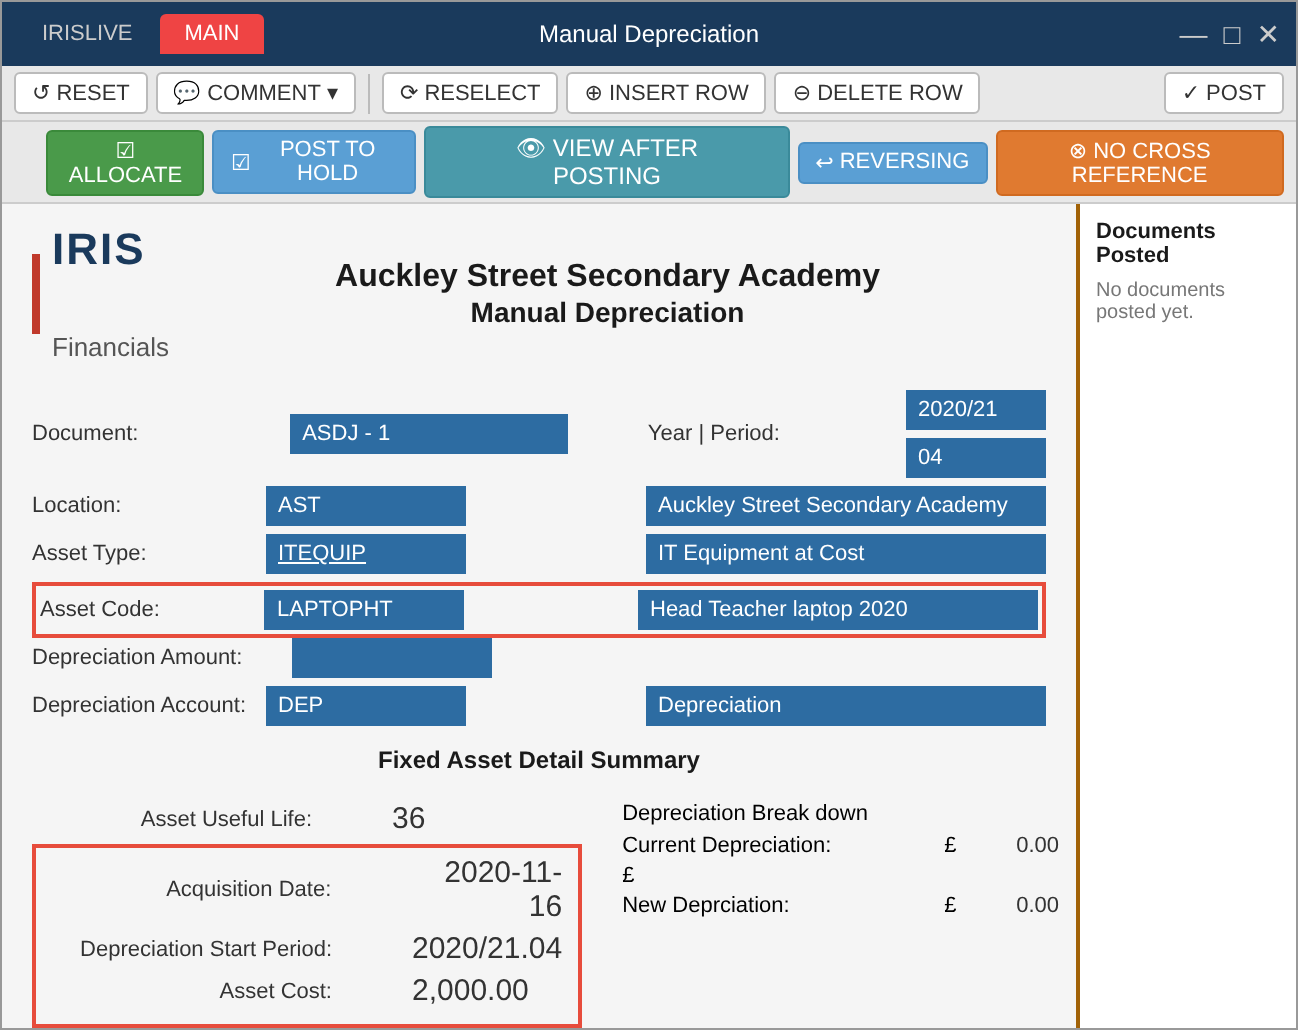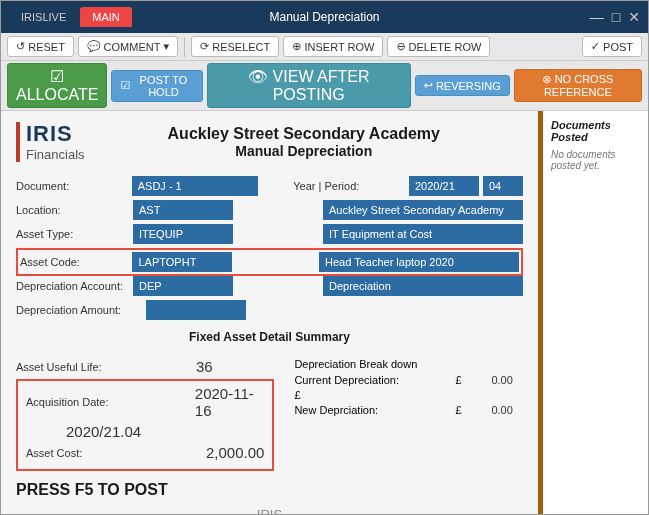--- a/index.html
+++ b/index.html
@@ -14,84 +14,84 @@
     .tab.active { background: #ef4444; color: white; border-radius: 3px 3px 0 0; }
     .title-bar-title { color: white; font-size: 12px; font-weight: 500; position: absolute; left: 50%; transform: translateX(-50%); }
     .title-bar-controls { display: flex; gap: 8px; }
     .title-btn { color: #ccc; font-size: 14px; cursor: pointer; background: none; border: none; }
     
     
     .toolbar { background: #e8e8e8; border-bottom: 1px solid #ccc; padding: 3px 6px; display: flex; align-items: center; gap: 4px; flex-wrap: wrap; }
     .toolbar-btn { display: flex; align-items: center; gap: 3px; padding: 3px 8px; background: #fff; border: 1px solid #bbb; border-radius: 3px; cursor: pointer; font-size: 11px; color: #333; white-space: nowrap; }
     .toolbar-btn.post { background: #fff; border-color: #bbb; margin-left: auto; }
     .toolbar-row2 { background: #e8e8e8; border-bottom: 1px solid #ccc; padding: 2px 6px; display: flex; align-items: center; gap: 4px; }
-    .btn-green { background: #4a9a4a; color: white; border: 1px solid #3a8a3a; border-radius: 3px; padding: 3px 8px; cursor: pointer; font-size: 16px; }
+    .btn-green { background: #4a9a4a; color: white; border: 1px solid #3a8a3a; border-radius: 3px; padding: 3px 8px; cursor: pointer; font-size: 11px; margin-left: 16px; }
     .btn-blue-light { background: #5a9fd4; color: white; border: 1px solid #4a8fc4; border-radius: 3px; padding: 3px 8px; cursor: pointer; font-size: 11px; display: flex; align-items: center; gap: 3px; }
-    .btn-teal { background: #4a9aaa; color: white; border: 1px solid #3a8a9a; border-radius: 3px; padding: 3px 24px; cursor: pointer; font-size: 16px; }
+    .btn-teal { background: #4a9aaa; color: white; border: 1px solid #3a8a9a; border-radius: 3px; padding: 3px 24px; cursor: pointer; font-size: 12px; }
     .btn-orange { background: #e07a30; color: white; border: 1px solid #d06a20; border-radius: 3px; padding: 3px 8px; cursor: pointer; font-size: 11px; }
     
     
     .content-area { display: flex; flex: 1; overflow: hidden; }
     
     .main-panel { flex: 1; padding: 10px 15px; overflow-y: auto; }
     
     
     .doc-header { text-align: center; margin-bottom: 8px; }
     .doc-header .company { font-size: 16px; font-weight: bold; color: #1a1a1a; }
     .doc-header .doc-type { font-size: 14px; font-weight: bold; color: #1a1a1a; }
     
     .iris-logo { display: flex; align-items: center; gap: 6px; margin-bottom: 8px; }
     .iris-bar { width: 4px; height: 40px; background: #c0392b; }
     .iris-text { font-size: 22px; font-weight: bold; color: #1a3a5c; letter-spacing: 1px; }
-    .iris-financials { font-size: 13px; color: #555; }
+    .iris-financials { font-size: 13px; color: #555; margin-top: 28px; }
     
     
     .form-section { margin-bottom: 6px; }
     .form-row { display: flex; align-items: center; margin-bottom: 4px; }
     .field-label { width: 130px; font-size: 11px; color: #333; font-weight: 500; }
     .field-value { background: #2d6ca2; color: white; padding: 2px 6px; font-size: 11px; min-width: 100px; height: 20px; display: flex; align-items: center; }
     .field-value.wide { min-width: 200px; }
     .field-value.narrow { min-width: 70px; }
     .field-value.small { min-width: 40px; }
     
     
     .highlighted-row { border: 2px solid #e74c3c; padding: 2px; display: flex; align-items: center; }
     
     
     .summary-section { margin-top: 10px; }
     .summary-title { text-align: center; font-size: 12px; font-weight: bold; margin-bottom: 14px; color: #1a1a1a; }
     .summary-grid { display: flex; gap: 20px; }
     .summary-left { flex: 1; }
     .summary-right { flex: 1; }
-    .summary-row { display: flex; align-items: center; margin-bottom: 4px; }
+    .summary-row { display: flex; align-items: center; margin-bottom: 4px; text-align: right; }
     .summary-label { font-size: 11px; color: #333; width: 140px; }
     .summary-value { font-size: 15px; color: #333; margin-left: 40px; }
     .depr-title { font-weight: normal; font-size: 11px; margin-bottom: 4px; }
     .depr-row { display: flex; align-items: center; margin-bottom: 3px; gap: 21px; }
     .depr-label { font-size: 11px; width: 140px; }
     .depr-currency { font-size: 11px; width: 15px; }
     .depr-amount { font-size: 11px; color: #333; }
     
     
     .detail-box { border: 2px solid #e74c3c; padding: 4px 8px; margin-top: 4px; }
     
     
     .press-f5 { font-size: 16px; font-weight: bold; color: #1a1a1a; margin-top: 10px; }
     
     
     .footer-logo { text-align: center; margin-top: 8px; font-size: 13px; color: #888; }
     
     
-    .right-panel { width: 110px; background: white; border-left: 5px solid #a16207; padding: 8px; font-style: italic; }
+    .right-panel { width: 110px; background: white; border-left: 2px solid #a16207; padding: 8px; }
     .right-panel-title { font-size: 11px; font-weight: bold; color: #1a1a1a; margin-bottom: 6px; }
     .no-docs { font-size: 10px; color: #777; }
     
     .separator { width: 1px; height: 20px; background: #bbb; margin: 0 2px; }
     
-    .year-period-group { display: flex; gap: 4px; }
+    .year-period-group { display: flex; gap: 4px; flex-direction: column; }
   </style>
 </head>
 <body>
 
 <div class="window">
 
   <div class="title-bar">
     <div class="title-bar-tabs">
       <div class="tab">IRISLIVE</div>
       <div class="tab active">MAIN</div>
@@ -188,63 +188,64 @@
 
         <div class="form-row">
           <span class="field-label">Location:</span>
           <div class="field-value" style="width:80px;">AST</div>
           <span style="width:100px;"></span>
           <div class="field-value wide">Auckley Street Secondary Academy</div>
         </div>
 
         <div class="form-row">
           <span class="field-label">Asset Type:</span>
-          <div class="field-value" style="width:80px;">ITEQUIP</div>
+          <div class="field-value" style="width:80px;text-decoration:underline;">ITEQUIP</div>
           <span style="width:100px;"></span>
           <div class="field-value wide">IT Equipment at Cost</div>
         </div>
 
         <div class="highlighted-row">
           <div class="form-row" style="margin:0; width:100%;">
             <span class="field-label">Asset Code:</span>
             <div class="field-value" style="width:80px;">LAPTOPHT</div>
             <span style="width:100px;"></span>
             <div class="field-value wide">Head Teacher laptop 2020</div>
           </div>
         </div>
 
         <div class="form-row">
+          <span class="field-label">Depreciation Amount:</span>
+          <div class="field-value" style="width:80px;"></div>
+        </div>
+
+        <div class="form-row">
           <span class="field-label">Depreciation Account:</span>
           <div class="field-value" style="width:80px;">DEP</div>
           <span style="width:100px;"></span>
           <div class="field-value wide">Depreciation</div>
-        </div>
-
-        <div class="form-row">
-          <span class="field-label">Depreciation Amount:</span>
-          <div class="field-value" style="width:80px;"></div>
         </div>
       </div>
 
       <div class="summary-section">
         <div class="summary-title">Fixed Asset Detail Summary</div>
         <div class="summary-grid">
 
           <div class="summary-left">
             <div class="summary-row">
               <span class="summary-label">Asset Useful Life:</span>
               <span class="summary-value">36</span>
             </div>
 
             <div class="detail-box">
               <div class="summary-row">
                 <span class="summary-label">Acquisition Date:</span>
                 <span class="summary-value">2020-11-16</span>
               </div>
               <div class="summary-row">
+                <span class="summary-label">Depreciation Start Period:</span>
                 <span class="summary-value">2020/21.04</span>
               </div>
               <div class="summary-row">
                 <span class="summary-label">Asset Cost:</span>
                 <span class="summary-value">2,000.00</span>
               </div>
             </div>
           </div>
 
           <div class="summary-right">

